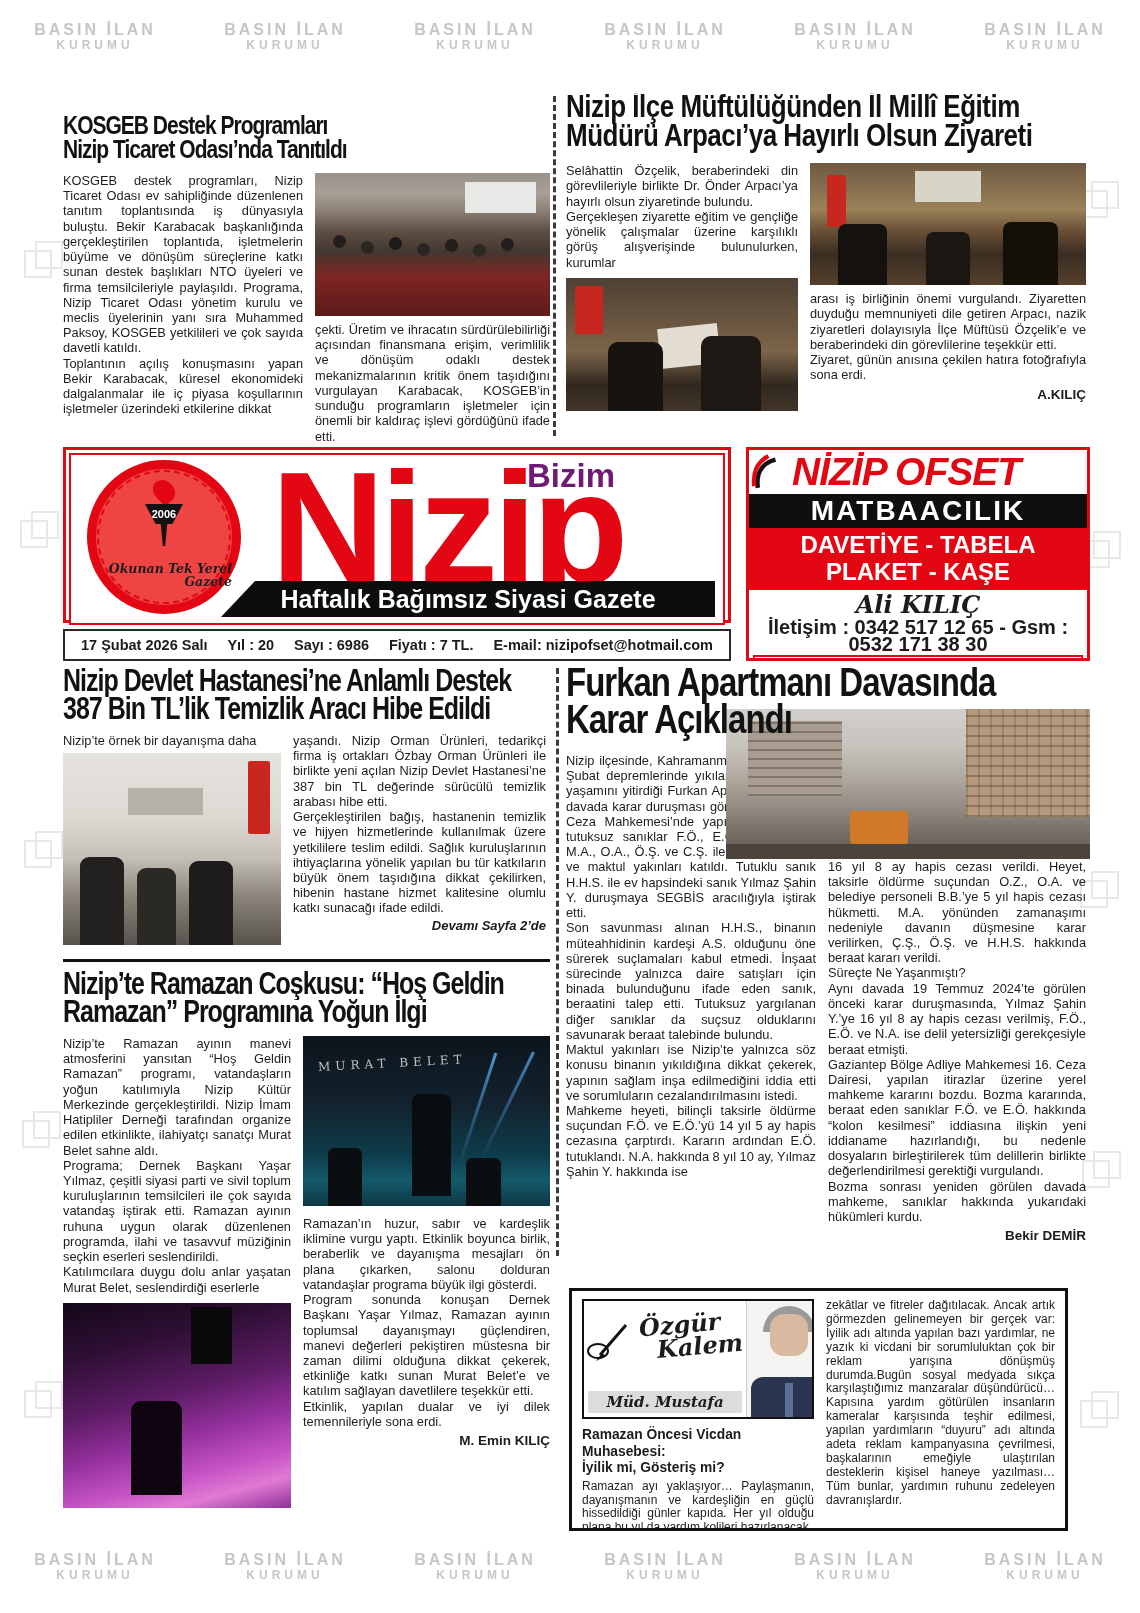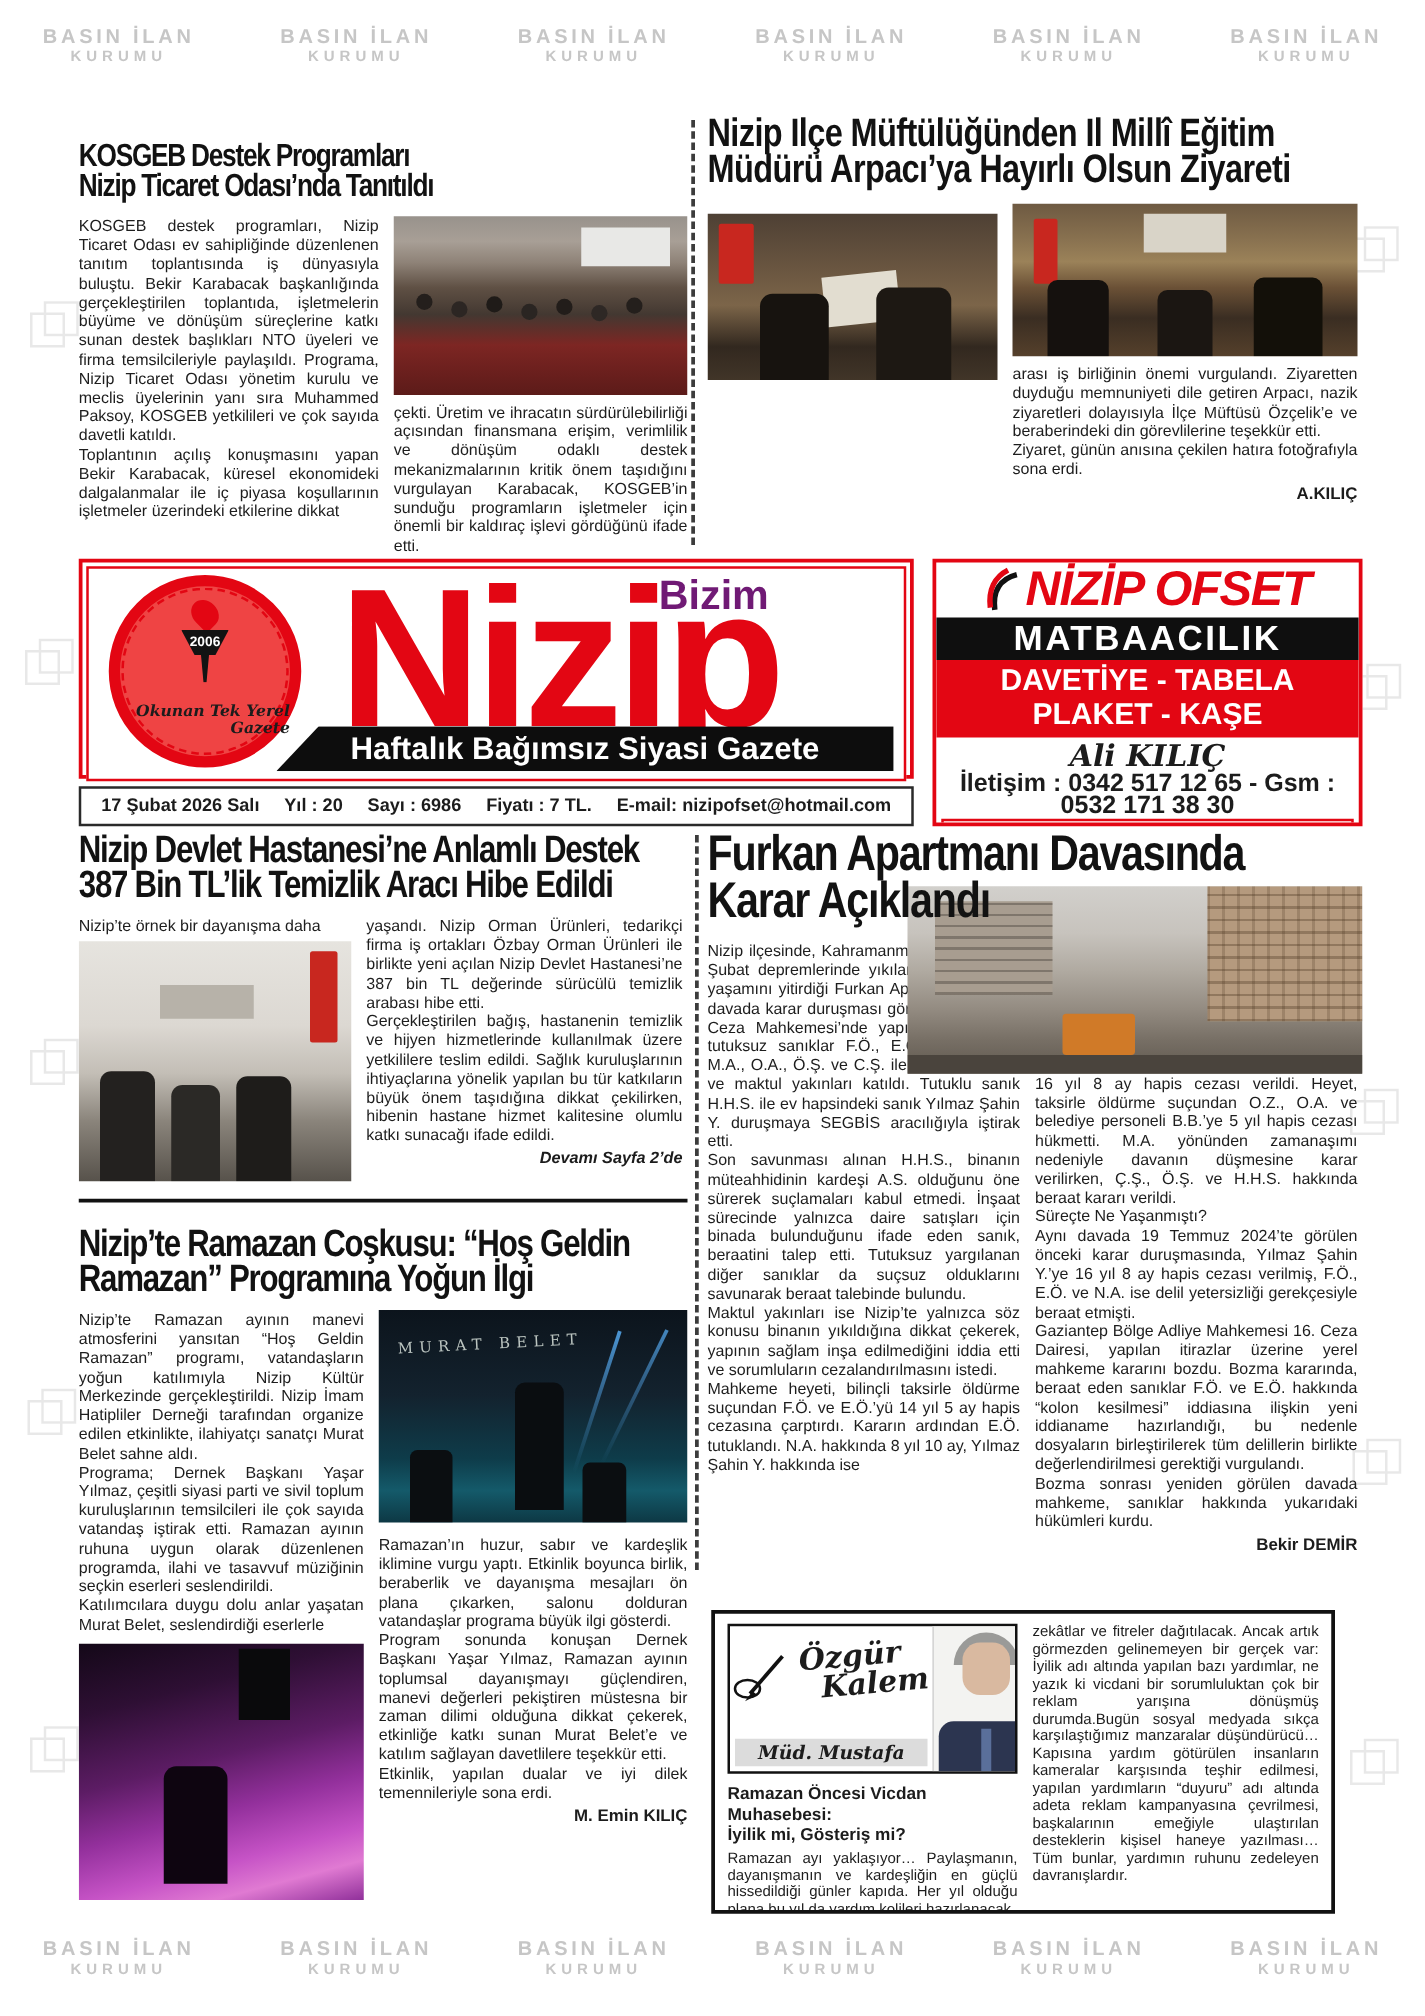--- a/index.html
+++ b/index.html
@@ -42,21 +42,21 @@
   .brand-nizip{position:absolute;left:200px;top:0px;font-size:158px;font-weight:800;color:#e30613;
                letter-spacing:-5px;line-height:.92;}
   .mast-banner{position:absolute;left:150px;right:8px;bottom:6px;height:36px;background:#0d0d0d;color:#fff;
                display:flex;align-items:center;justify-content:center;font-weight:bold;font-size:25px;
                clip-path:polygon(34px 0,100% 0,100% 100%,0 100%);z-index:3;}
   
   #dateline{border:2px solid #2a2a2a;display:flex;align-items:center;justify-content:space-between;
             padding:0 16px;font-size:14.5px;font-weight:bold;background:#fff;box-sizing:border-box;}
   
   #adbox{border:3px solid #e30613;background:#fff;display:flex;flex-direction:column;overflow:hidden;}
-  .ad-logo-row{display:flex;align-items:center;justify-content:center;gap:3px;height:50px;}
+  .ad-logo-row{display:flex;align-items:center;gap:13px;height:50px;}
   .ad-title{font-size:39px;font-weight:900;font-style:italic;color:#e30613;letter-spacing:-1px;}
   .ad-black-bar{background:#0f0f0f;color:#fff;text-align:center;font-size:28px;font-weight:900;
                 letter-spacing:2px;line-height:34px;height:34px;}
   .ad-red-bar{background:#e30613;color:#fff;text-align:center;font-weight:900;font-size:24px;line-height:1.12;padding:4px 0;}
   .ad-owner{font-family:"DejaVu Serif",serif;font-weight:bold;font-style:italic;text-align:center;
             font-size:24px;line-height:29px;}
   .ad-contact{text-align:center;font-weight:bold;font-size:20px;line-height:17px;}
   .ad-address{border:2px solid #e30613;margin:2px 4px 4px;text-align:center;font-weight:bold;
               font-size:12px;line-height:17px;}
   
@@ -166,20 +166,22 @@
 
   <div class="vdash" style="left:553px;top:96px;height:340px;"></div>
 
   <section class="abs article" id="art-muftuluk" style="left:566px;top:93px;width:524px;height:348px;">
     <h1 class="headline" style="font-size:26px;letter-spacing:-0.5px;">
       <span class="hl">Nizip İlçe Müftülüğünden İl Millî Eğitim</span>
       <span class="hl">Müdürü Arpacı’ya Hayırlı Olsun Ziyareti</span>
     </h1>
     <div class="cols">
       <div style="width:232px;flex:none;">
+        <div class="textcol prelined">Selâhattin Özçelik, beraberindeki din görevlileriyle birlikte Dr. Önder Arpacı’ya hayırlı olsun ziyaretinde bulundu.
+Gerçekleşen ziyarette eğitim ve gençliğe yönelik çalışmalar üzerine karşılıklı görüş alışverişinde bulunulurken, kurumlar</div>
         <div class="photo" style="height:133px;margin-top:8px;background:linear-gradient(180deg,#4e4034 0%,#6b5741 35%,#7c6549 55%,#32281f 80%,#413528 100%);">
           <div style="position:absolute;left:4%;top:6%;width:12%;height:36%;background:#c8271f;border-radius:2px;"></div>
           <div style="position:absolute;left:40%;top:36%;width:26%;height:30%;background:#e2ddd0;transform:rotate(-6deg);"></div>
           <div style="position:absolute;left:18%;bottom:0;width:24%;height:52%;background:#17130f;border-radius:10px 10px 0 0;"></div>
           <div style="position:absolute;left:58%;bottom:0;width:26%;height:56%;background:#1d1813;border-radius:10px 10px 0 0;"></div>
         </div>
       </div>
       <div style="width:276px;flex:none;">
         <div class="photo" style="height:122px;margin-bottom:6px;background:linear-gradient(180deg,#6e5a42 0%,#87704f 22%,#9b8259 38%,#6b5136 55%,#3a2d22 75%,#55402b 100%);">
           <div style="position:absolute;left:6%;top:10%;width:7%;height:42%;background:#c8271f;border-radius:2px;"></div>
@@ -256,21 +258,21 @@
         </div>
       </div>
       <div style="width:253px;flex:none;">
         <div class="textcol prelined">yaşandı. Nizip Orman Ürünleri, tedarikçi firma iş ortakları Özbay Orman Ürünleri ile birlikte yeni açılan Nizip Devlet Hastanesi’ne 387 bin TL değerinde sürücülü temizlik arabası hibe etti.
 Gerçekleştirilen bağış, hastanenin temizlik ve hijyen hizmetlerinde kullanılmak üzere yetkililere teslim edildi. Sağlık kuruluşlarının ihtiyaçlarına yönelik yapılan bu tür katkıların büyük önem taşıdığına dikkat çekilirken, hibenin hastane hizmet kalitesine olumlu katkı sunacağı ifade edildi.</div>
         <div class="more">Devamı Sayfa 2’de</div>
       </div>
     </div>
   </section>
 
-  <section class="abs article" id="art-ramazan" style="left:63px;top:959px;width:487px;height:570px;border-top:3px solid #111;padding-top:20px;">
+  <section class="abs article" id="art-ramazan" style="left:63px;top:959px;width:487px;height:570px;border-top:3px solid #111;padding-top:8px;">
     <h1 class="headline" style="font-size:25px;margin-bottom:8px;">
       <span class="hl">Nizip’te Ramazan Coşkusu: “Hoş Geldin</span>
       <span class="hl">Ramazan” Programına Yoğun İlgi</span>
     </h1>
     <div class="cols">
       <div style="width:228px;flex:none;">
         <div class="textcol prelined">Nizip’te Ramazan ayının manevi atmosferini yansıtan “Hoş Geldin Ramazan” programı, vatandaşların yoğun katılımıyla Nizip Kültür Merkezinde gerçekleştirildi. Nizip İmam Hatipliler Derneği tarafından organize edilen etkinlikte, ilahiyatçı sanatçı Murat Belet sahne aldı.
 Programa; Dernek Başkanı Yaşar Yılmaz, çeşitli siyasi parti ve sivil toplum kuruluşlarının temsilcileri ile çok sayıda vatandaş iştirak etti. Ramazan ayının ruhuna uygun olarak düzenlenen programda, ilahi ve tasavvuf müziğinin seçkin eserleri seslendirildi.
 Katılımcılara duygu dolu anlar yaşatan Murat Belet, seslendirdiği eserlerle</div>
         <div class="photo" style="height:205px;margin-top:8px;background:linear-gradient(165deg,#140818 0%,#2e0f34 22%,#5c1c64 45%,#93309c 62%,#c653c6 78%,#e07ad2 88%,#90309a 100%);">

